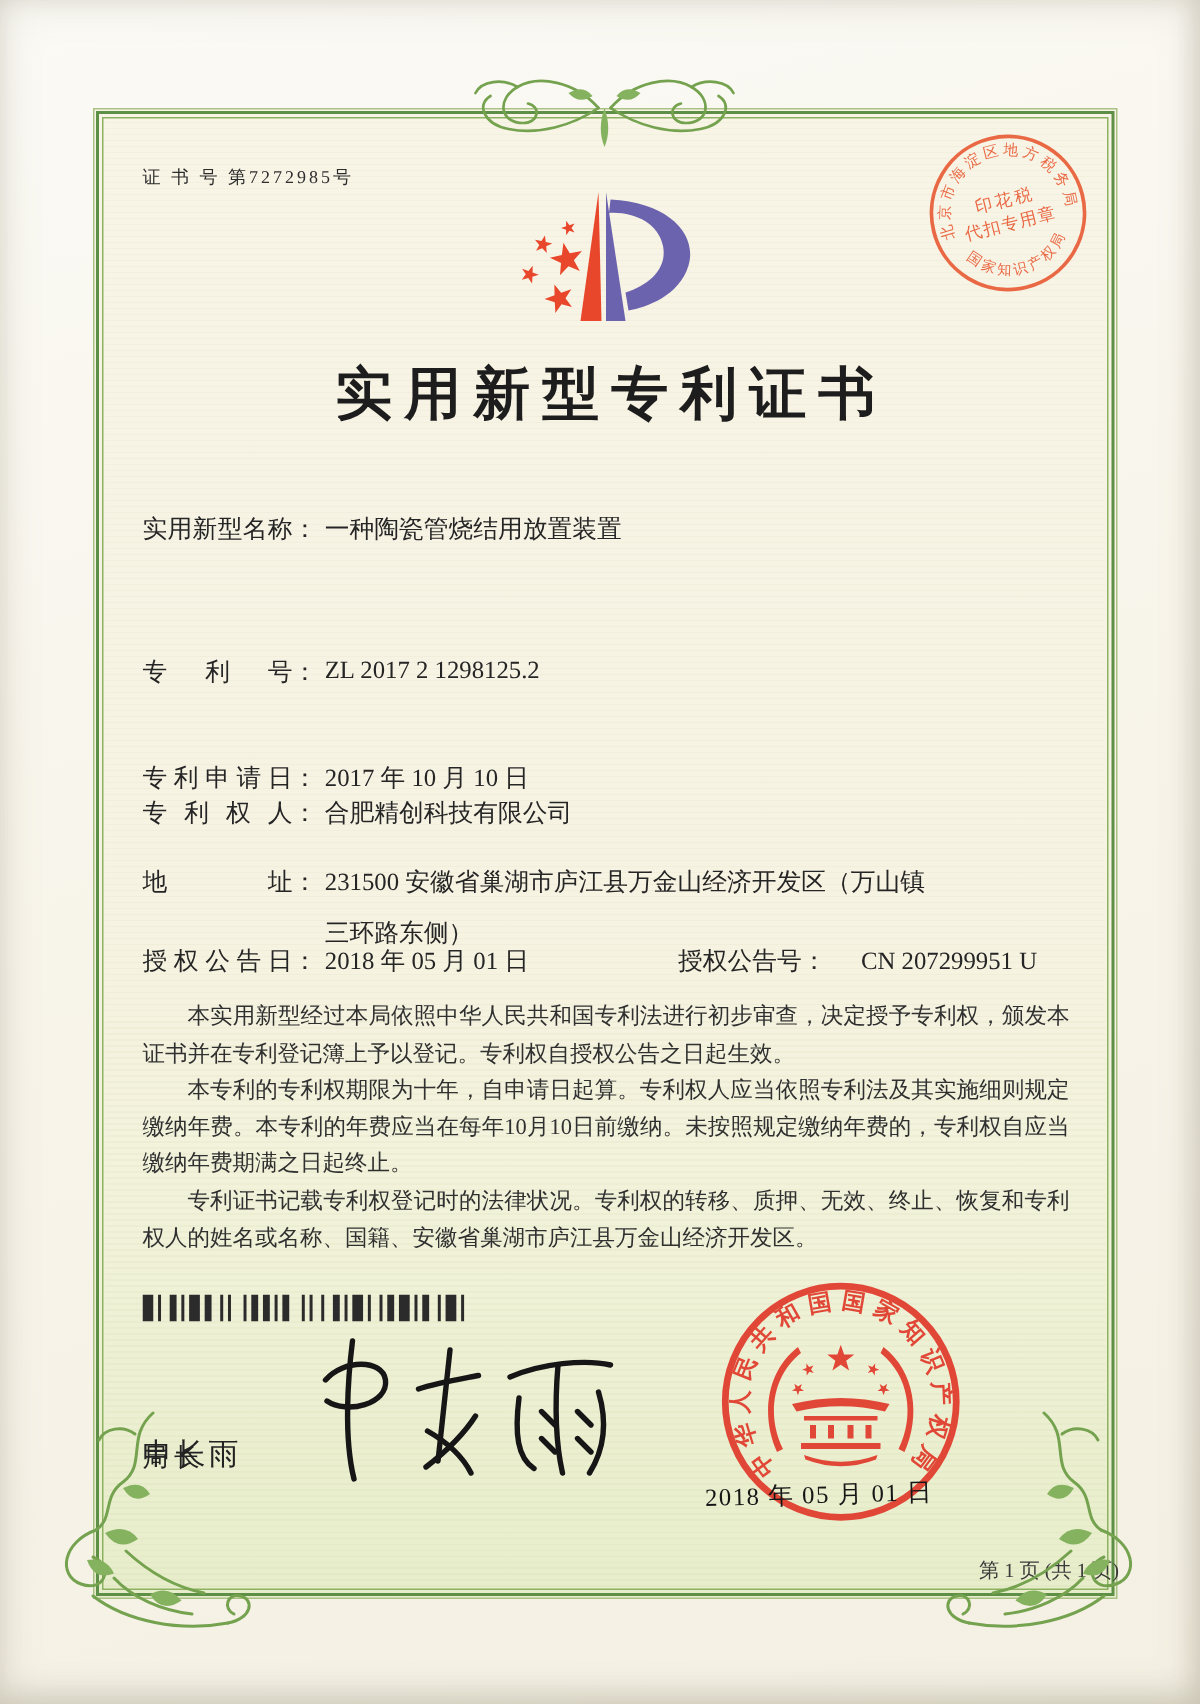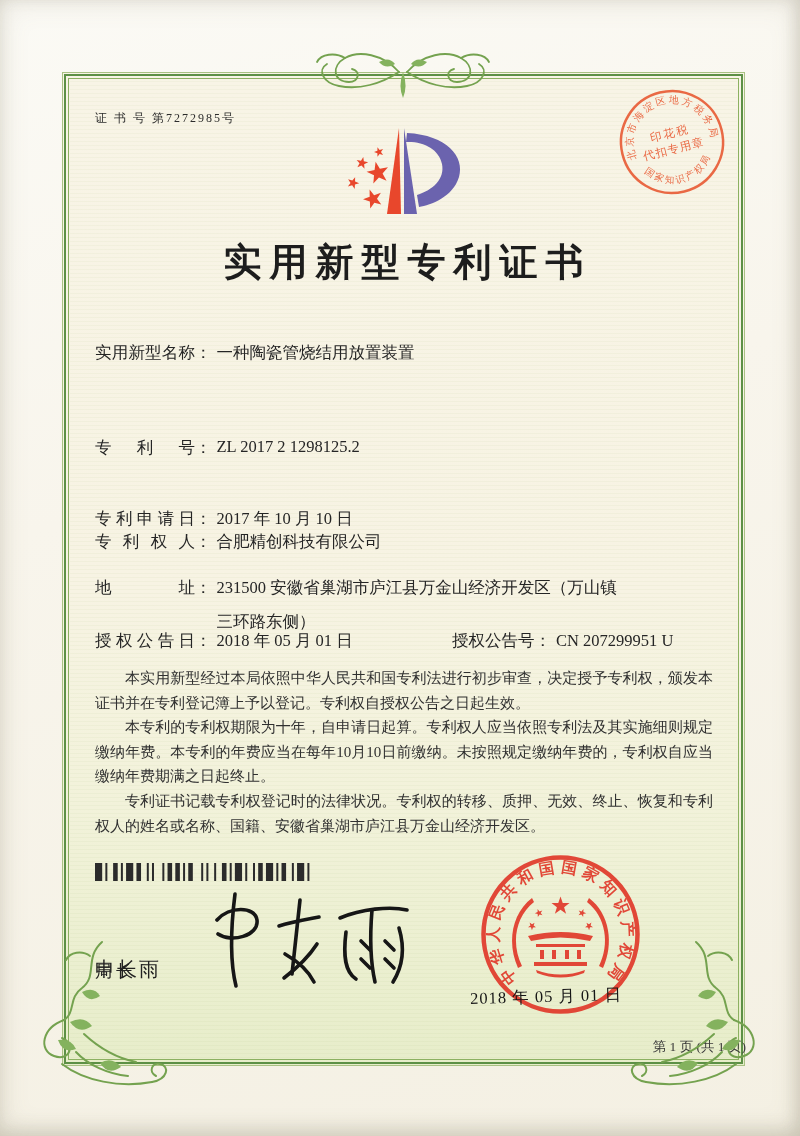--- a/index.html
+++ b/index.html
@@ -135,21 +135,21 @@
   <div class="abs field" style="top:531px">
     <span class="lab">专利权人</span><span class="col">：</span><span class="val">合肥精创科技有限公司</span>
   </div>
   <div class="abs field" style="top:577px">
     <span class="lab">地址</span><span class="col">：</span><span class="val"><span>231500 安徽省巢湖市庐江县万金山经济开发区（万山镇</span><span class="l2">三环路东侧）</span></span>
   </div>
   <div class="abs field" style="top:630px">
     <span class="lab">授权公告日</span><span class="col">：</span><span class="val">2018 年 05 月 01 日</span>
   </div>
   <div class="abs grant-right">
-    <span>授权公告号</span><span>：</span><span style="margin-left:5px">CN 207299951 U</span>
+    <span>授权公告号</span><span>：</span><span style="margin-left:23px">CN 207299951 U</span>
   </div>
 
   <div class="abs paras">
     <p>本实用新型经过本局依照中华人民共和国专利法进行初步审查，决定授予专利权，颁发本证书并在专利登记簿上予以登记。专利权自授权公告之日起生效。</p>
     <p>本专利的专利权期限为十年，自申请日起算。专利权人应当依照专利法及其实施细则规定缴纳年费。本专利的年费应当在每年10月10日前缴纳。未按照规定缴纳年费的，专利权自应当缴纳年费期满之日起终止。</p>
     <p>专利证书记载专利权登记时的法律状况。专利权的转移、质押、无效、终止、恢复和专利权人的姓名或名称、国籍、安徽省巢湖市庐江县万金山经济开发区。</p>
   </div>
 
   <svg class="abs barcode" width="215" height="18" id="barcode-svg">
       <rect x="0.00" y="0" width="7.17" height="18" fill="#2b2b2b"></rect>

